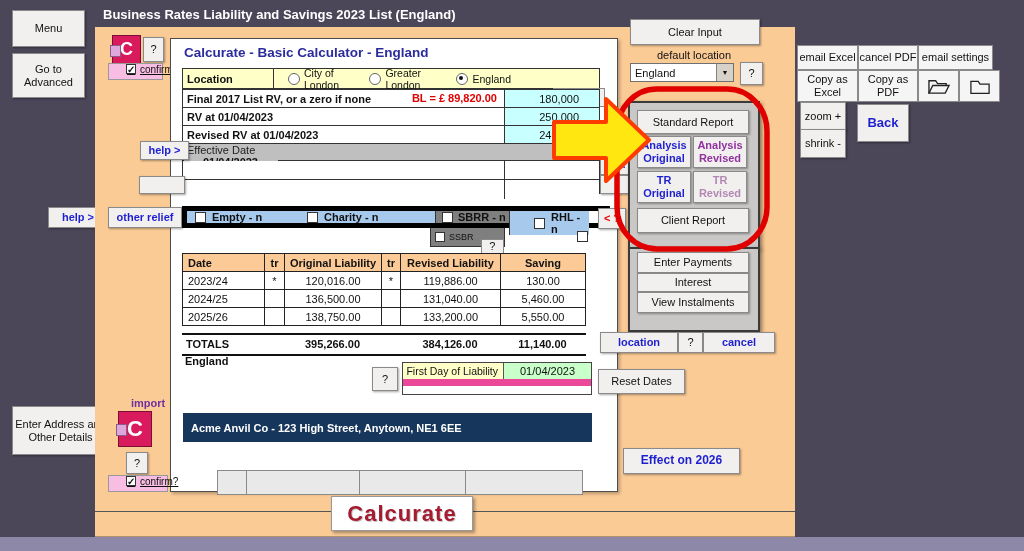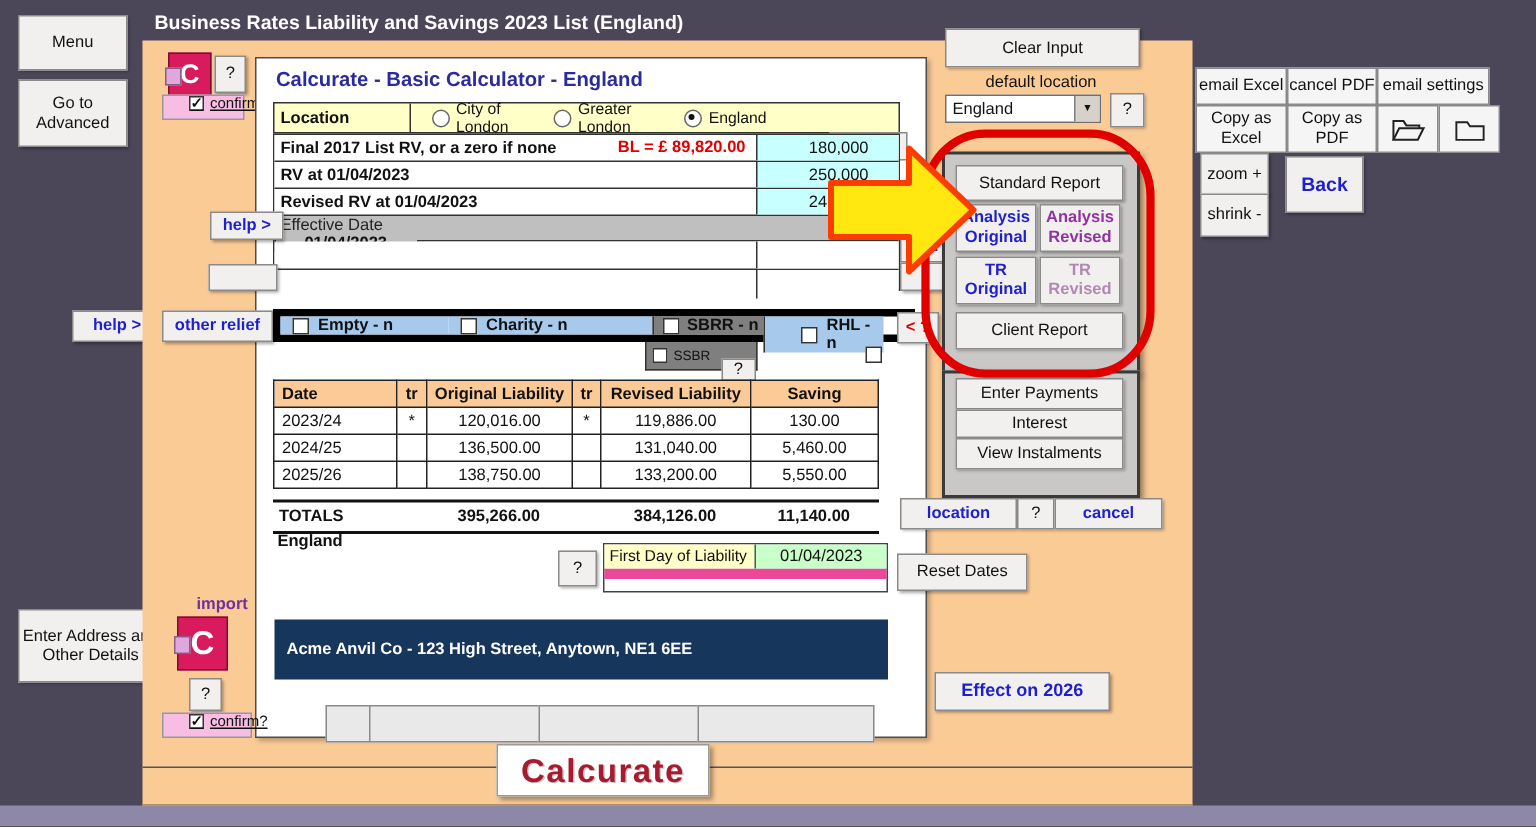--- a/index.html
+++ b/index.html
@@ -206,21 +206,21 @@
   <div class="abs" style="left:185px;top:355px;font-weight:bold;">England</div>
 
   <div class="btn" style="left:372px;top:367px;width:24px;height:22px;">?</div>
   <div class="abs" style="left:402px;top:362px;width:190px;height:33px;border:1px solid #444;box-sizing:border-box;">
     <div style="display:flex;height:16px;border-bottom:7px solid #ec4899;text-align:right;">
       <div class="datecell-l" style="width:100px;">First Day of Liability</div>
       <div class="datecell-r" style="flex:1;">01/04/2023</div>
     </div>
   </div>
 
-  <div class="abs" style="left:183px;top:413px;width:409px;height:40px;background:#16365c;display:flex;align-items:center;padding-left:8px;box-sizing:border-box;">
+  <div class="abs" style="left:183px;top:413px;width:409px;height:29px;background:#16365c;display:flex;align-items:center;padding-left:8px;box-sizing:border-box;">
     <span style="color:#fff;font-weight:bold;">Acme Anvil Co - 123 High Street, Anytown, NE1 6EE</span>
   </div>
 
   <div class="btn flat" style="left:217px;top:452px;width:29px;height:23px;background:#e9e9e9;"></div>
   <div class="btn flat" style="left:246px;top:452px;width:113px;height:23px;background:#e9e9e9;"></div>
   <div class="btn flat" style="left:359px;top:452px;width:106px;height:23px;background:#e9e9e9;"></div>
   <div class="btn flat" style="left:465px;top:452px;width:116px;height:23px;background:#e9e9e9;"></div>
 
   <div class="abs" style="left:119px;top:397px;color:#7030a0;font-weight:bold;padding-left:12px;">import</div>
   <div class="cicon" style="left:118px;top:411px;width:32px;height:34px;font-size:22px;">

